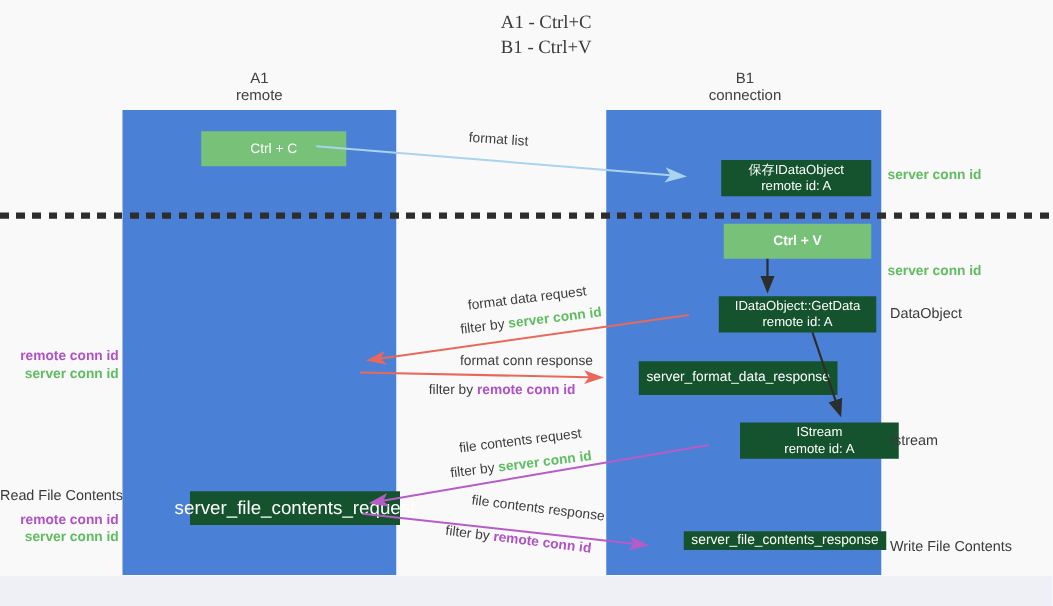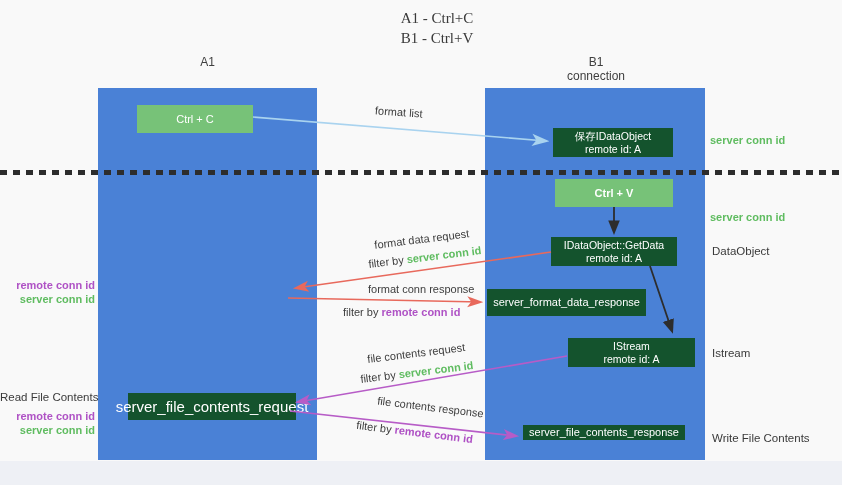--- a/index.html
+++ b/index.html
@@ -11,21 +11,21 @@
   #lane-left{left:98px;width:219px;}
   #lane-right{left:485px;width:220px;}
 
   .lane-header{position:absolute;top:55px;width:219px;text-align:center;color:#3f3f3f;font-size:12px;line-height:14px;z-index:2;}
   #hdr-left{left:98px;}
   #hdr-right{left:486px;width:220px;}
 
   .divider{position:absolute;left:0;top:170px;width:842px;height:5px;z-index:4;
     background:repeating-linear-gradient(to right,#2d2d2d 0 7px,transparent 7px 13px);}
 
-  .node{position:absolute;z-index:3;color:#fff;display:flex;flex-direction:column;align-items:center;justify-content:center;text-align:right;}
+  .node{position:absolute;z-index:3;color:#fff;display:flex;flex-direction:column;align-items:center;justify-content:center;text-align:right;margin-left:24px;}
   .node.green{background:#77c278;font-size:11px;}
   .node.orange{background:#14532d;font-size:10.5px;line-height:13px;}
 
   #n-ctrlc{left:137px;top:105px;width:116px;height:28px;}
   #n-save{left:553px;top:128px;width:120px;height:29px;}
   #n-ctrlv{left:555px;top:179px;width:118px;height:28px;font-weight:bold;}
   #n-getdata{left:551px;top:237px;width:126px;height:29px;}
   #n-fmt-req{left:129px;top:277px;width:158px;height:26px;font-size:11px;}
   #n-fmt-resp{left:487px;top:289px;width:159px;height:27px;font-size:11px;}
   #n-istream{left:568px;top:338px;width:127px;height:29px;}
@@ -71,20 +71,21 @@
 
   <div class="bottom-strip"></div>
 
   <div class="title">
     <div>A1 - Ctrl+C</div>
     <div>B1 - Ctrl+V</div>
   </div>
 
   <div class="lane-header" id="hdr-left">
     <div>A1</div>
+    <div>remote</div>
   </div>
   <div class="lane-header" id="hdr-right">
     <div>B1</div>
     <div>connection</div>
   </div>
 
   <div class="lane" id="lane-left"></div>
   <div class="lane" id="lane-right"></div>
 
   <div class="divider"></div>

